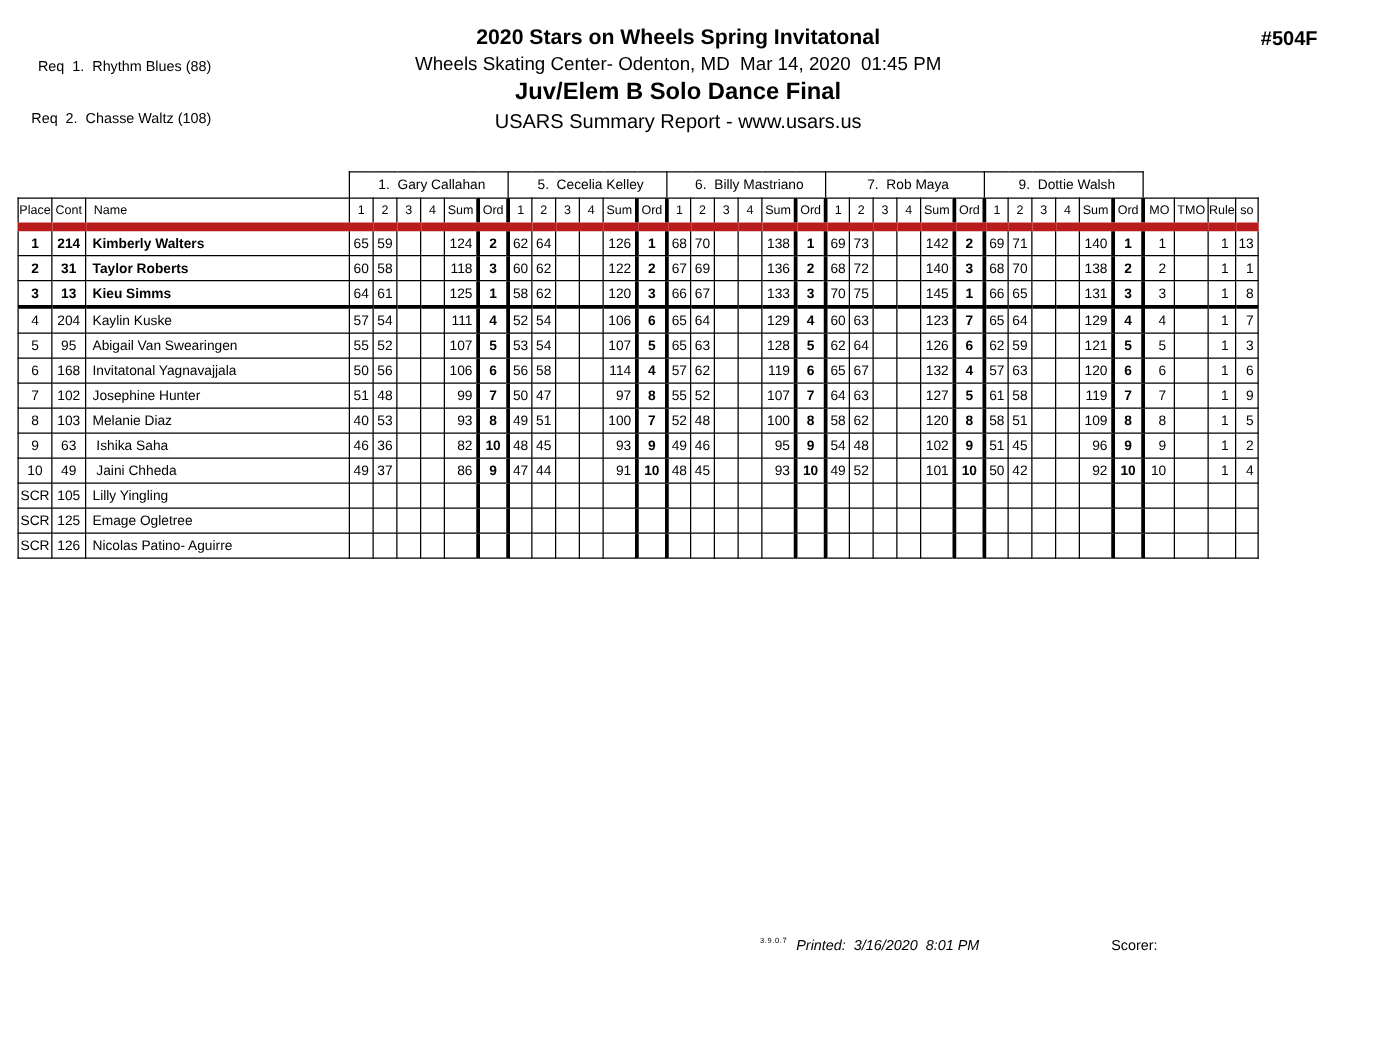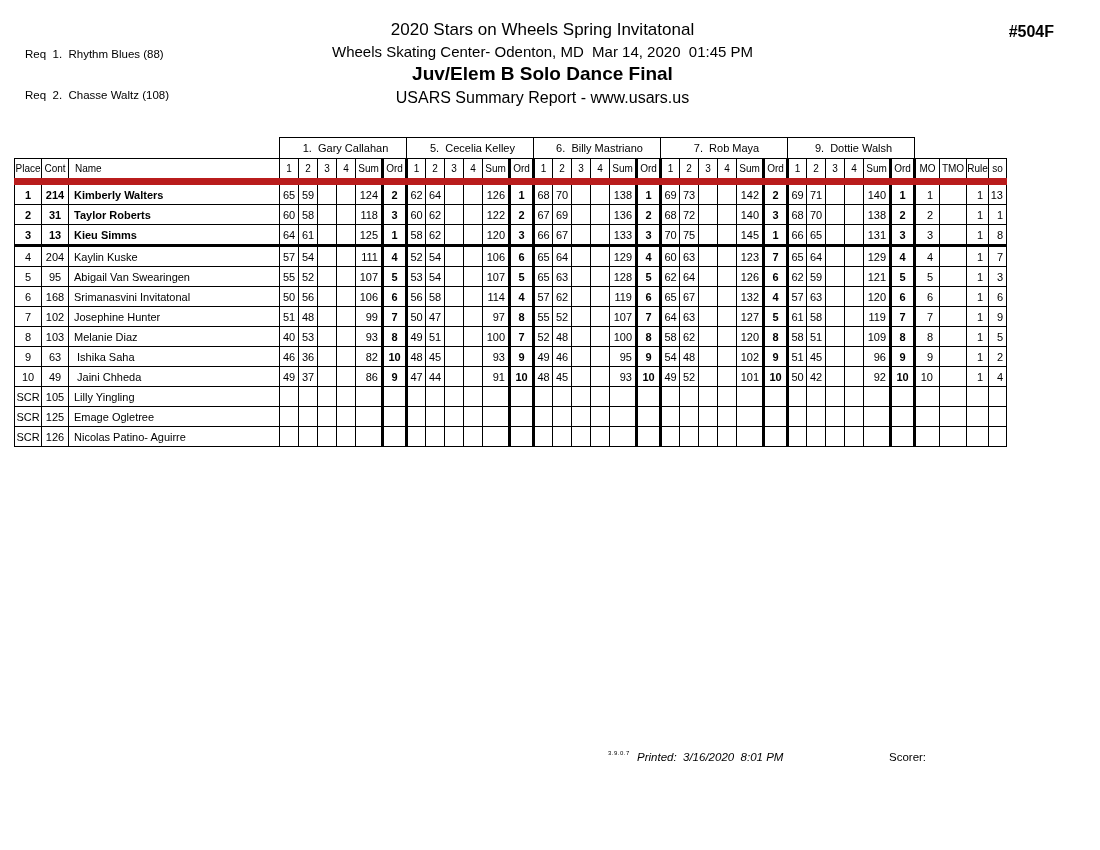--- a/index.html
+++ b/index.html
@@ -1,22 +1,22 @@
 <!DOCTYPE html>
 <html><head>
 <meta charset="utf-8">
 <style>
   html,body { margin:0; padding:0; }
   body {
     width:1100px; height:850px; background:#ffffff; color:#000;
     font-family:"Liberation Sans", sans-serif; position:relative; overflow:hidden;
   }
-  .req-block { position:absolute; left:25px; top:21px; font-size:11.5px; line-height:13.5px; white-space:pre; }
+  .req-block { position:absolute; left:25px; top:21px; font-size:11.5px; line-height:13.5px; white-space:pre;text-align:right; }
   .title-block { position:absolute; left:0; top:20px; width:1085px; text-align:center; }
-  .title   { font-size:17px; font-weight:normal; white-space:pre; }
+  .title   { font-size:17px; font-weight:bold; white-space:pre; }
   .venue   { font-size:15px; margin-top:3px; white-space:pre; }
   .event   { font-size:19px; font-weight:bold; margin-top:3px; white-space:pre; }
   .report  { font-size:16px; margin-top:4px; white-space:pre; }
   .docnum  { position:absolute; right:46px; top:23px; font-size:16px; font-weight:bold; }
 
   table.results {
     position:absolute; left:14px; top:137px;
     border-collapse:collapse; table-layout:fixed;
   }
   .results td, .results th {
@@ -345,21 +345,21 @@
         <td class="sum">121</td>
         <td class="ord ordb">5</td>
         <td class="mo">5</td>
         <td class="tmo"></td>
         <td class="rule">1</td>
         <td class="so">3</td>
       </tr>
       <tr class="">
         <td class="place">6</td>
         <td class="cont">168</td>
-        <td class="name">Srimanasvini Invitatonal</td>
+        <td class="name">Invitatonal Yagnavajjala</td>
         <td class="sc">50</td>
         <td class="sc">56</td>
         <td class="sc"></td>
         <td class="sc"></td>
         <td class="sum">106</td>
         <td class="ord ordb">6</td>
         <td class="sc">56</td>
         <td class="sc">58</td>
         <td class="sc"></td>
         <td class="sc"></td>

